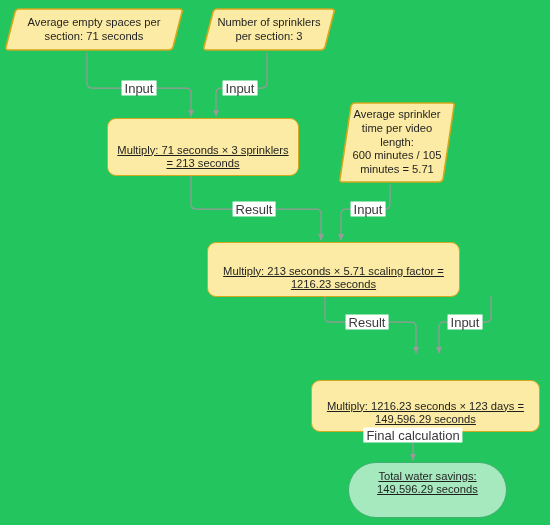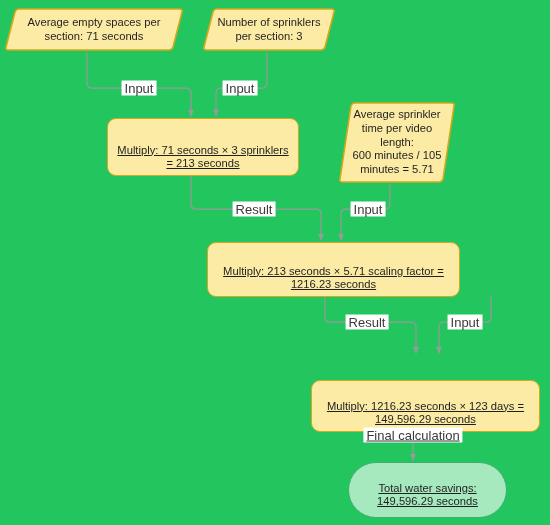--- a/index.html
+++ b/index.html
@@ -48,21 +48,21 @@
     border-radius: 9px;
     font-size: 11.2px;
     padding: 4px 8px;
   }
   
   .term {
     background: #a7e9bf;
     border: 1.6px solid #3fae70;
     border-radius: 999px;
     font-size: 11.2px;
-    padding: 8px 10px;
+    padding: 20px 10px;
   }
   
   .para {
     position: absolute;
     z-index: 2;
   }
   .para svg {
     position: absolute;
     left: 0;
     top: 0;
@@ -176,15 +176,15 @@
   <div class="edge-label" style="left:240px; top:88px;">Input</div>
 
   <div class="edge-label" style="left:254px; top:209px;">Result</div>
 
   <div class="edge-label" style="left:368px; top:209px;">Input</div>
 
   <div class="edge-label" style="left:367px; top:322px;">Result</div>
 
   <div class="edge-label" style="left:465px; top:322px;">Input</div>
 
-  <div class="edge-label" style="left:413px; top:435px;text-decoration:underline;">Final calculation</div>
+  <div class="edge-label" style="left:413px; top:435px;">Final calculation</div>
 
 </div>
 
 </body></html>

